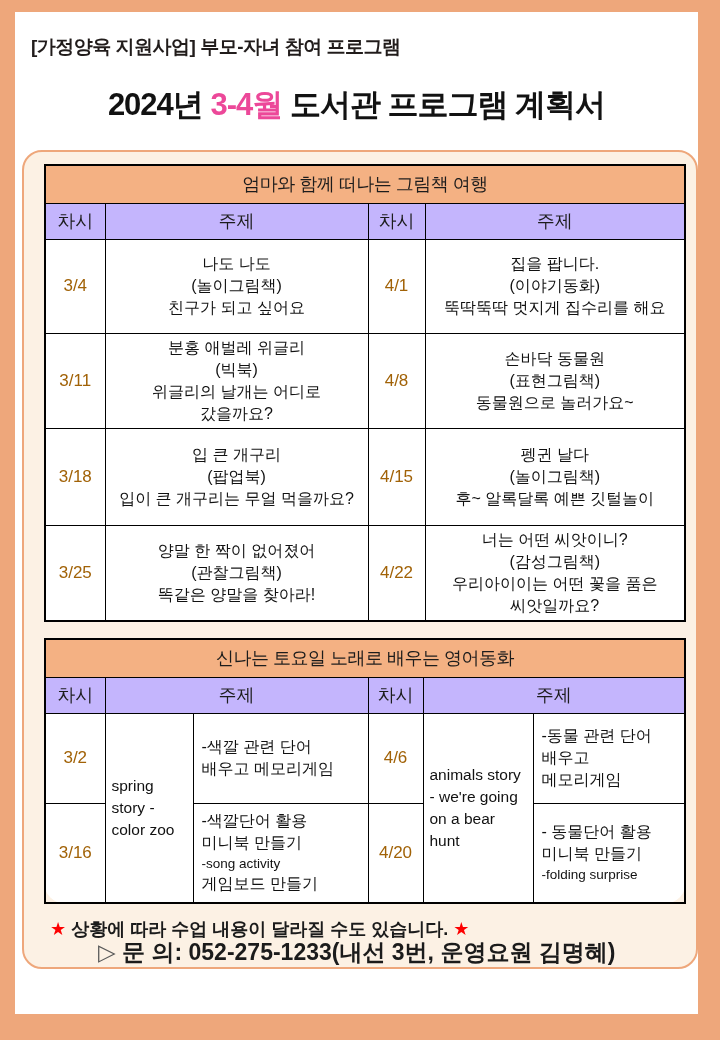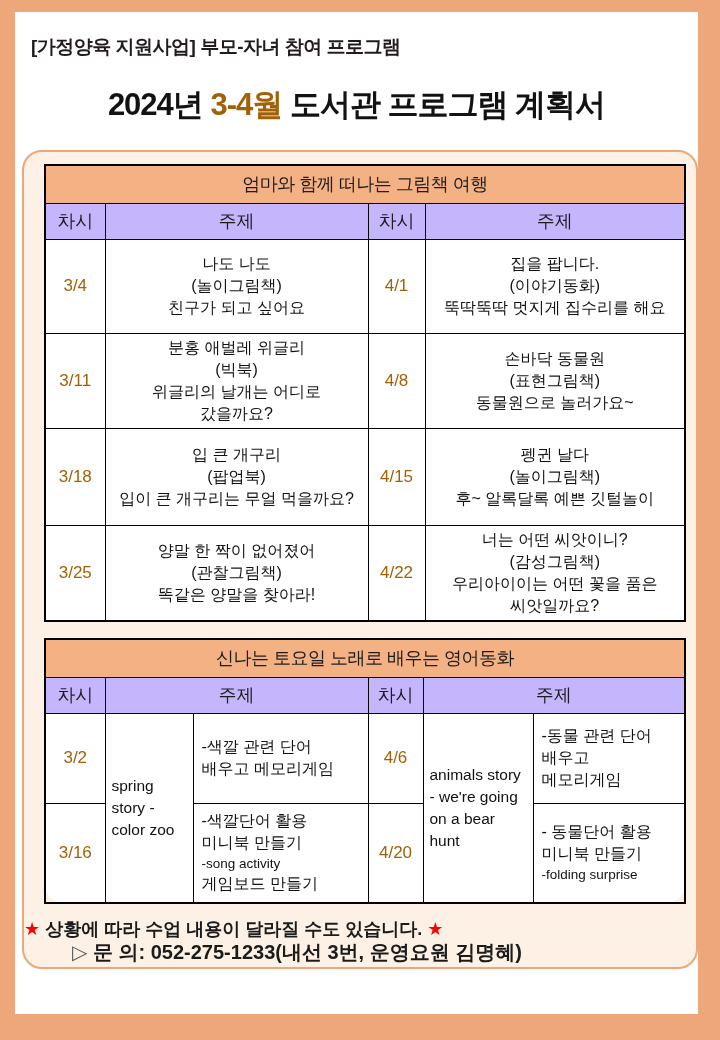--- a/index.html
+++ b/index.html
@@ -17,21 +17,21 @@
   
   .subtitle {
     position:absolute; top:22px; left:16px;
     font-size:19px; font-weight:bold; color:#211c1b; letter-spacing:-0.5px;
   }
   .main-title {
     position:absolute; top:72px; left:0; width:100%;
     text-align:center; font-size:31px; font-weight:bold; color:#121212;
     letter-spacing:-1px;
   }
-  .main-title .hl { color:#a16207;margin-top:16px; }
+  .main-title .hl { color:#ec4899;margin-top:16px; }
   
   .panel {
     position:absolute; top:138px; left:7px; width:676px; height:819px;
     background:#fcf1e4; border:2px solid #eea77b; border-radius:20px;
   }
   
   table {
     border-collapse:collapse; table-layout:fixed;
     position:absolute; left:20px; background:#fff;
   }
@@ -48,23 +48,23 @@
     height:36px;
   }
   td.date { text-align:center; font-size:17px; color:#a16207; }
   td.subject { text-align:center; font-size:16px; color:#111; padding:2px 0; }
   td.subject .ln { line-height:22px; white-space:nowrap; }
   td.story { font-size:15.5px; color:#111; padding:4px 6px; vertical-align:middle; line-height:22px; }
   td.act { font-size:16px; color:#111; padding:4px 8px; vertical-align:middle; }
   td.act .ln { line-height:22px; white-space:nowrap; }
   td.act .ln.small { font-size:13.5px; line-height:19px; }
   
-  .notes { position:absolute; left:0; top:766px; font-weight:bold; color:#1b1b1b; }
+  .notes { position:absolute; left:26px; top:766px; font-weight:bold; color:#1b1b1b; }
   .notes .row1 { font-size:18px; line-height:23px; }
-  .notes .row2 { font-size:20px; line-height:23px;padding-left:48px; }
+  .notes .row2 { font-size:23px; line-height:23px;padding-left:48px; }
   .star { color:#fd0000; }
   .tri  { color:#5a5a5a; font-weight:normal; }
   
   .logo {
     position:absolute; top:964px; right:12px; height:40px;
     display:flex; align-items:center; gap:7px;
   }
   .logo-text { display:flex; flex-direction:column; align-items:center; }
   .logo-kr { font-size:15.5px; font-weight:bold; color:#474747; letter-spacing:0.5px; white-space:nowrap; }
   .logo-en { font-size:6.4px; font-weight:bold; color:#ef8200; letter-spacing:0.2px; white-space:nowrap; margin-top:1px; }

